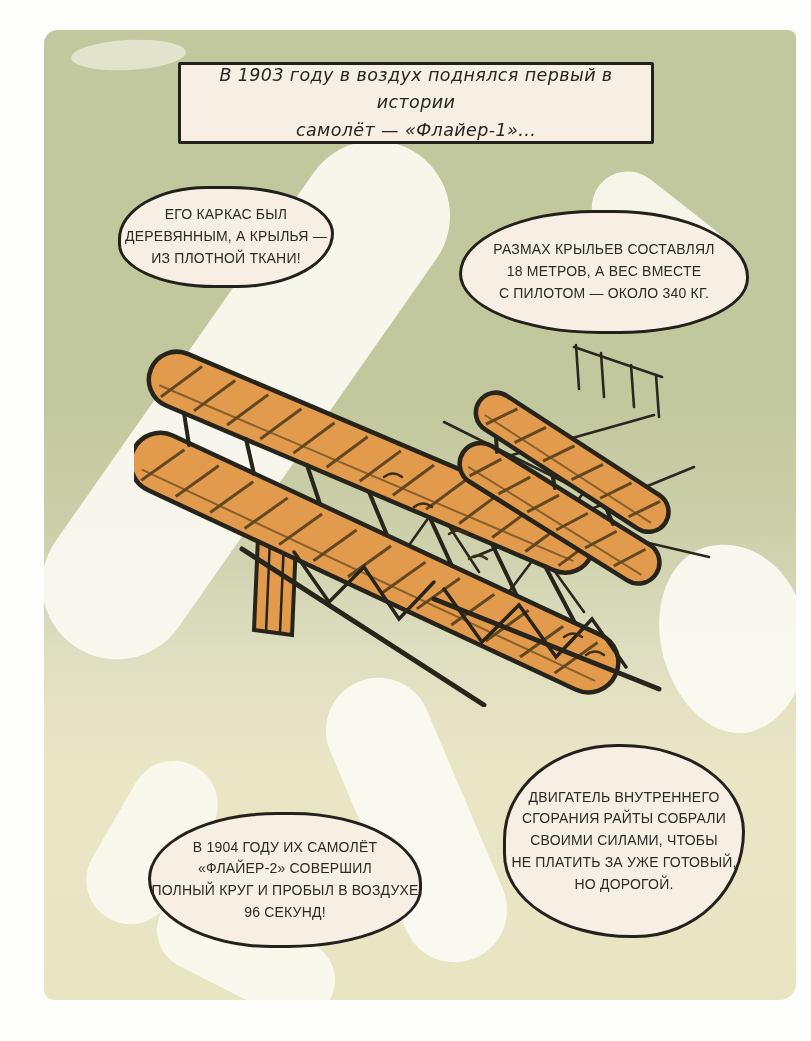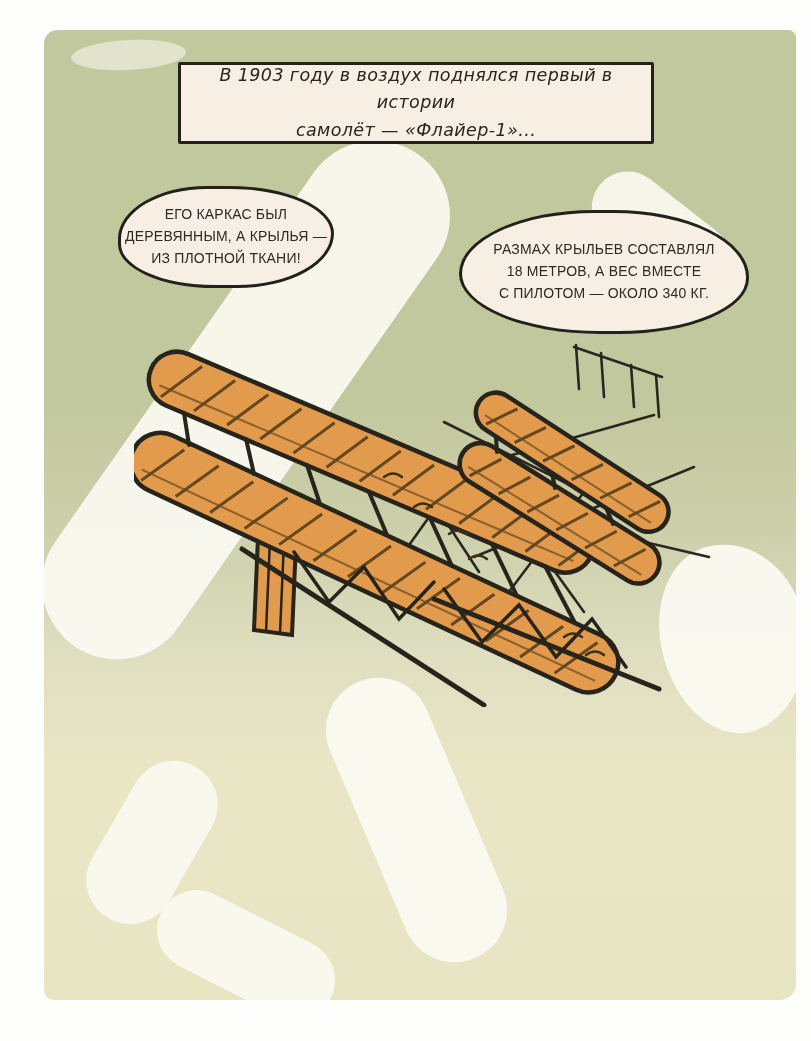--- a/index.html
+++ b/index.html
@@ -210,15 +210,28 @@
     <div class="bubble b-frame">
       <span class="txt">ЕГО КАРКАС БЫЛ
 ДЕРЕВЯННЫМ, А КРЫЛЬЯ —
 ИЗ ПЛОТНОЙ ТКАНИ!</span>
     </div>
     <div class="bubble b-wingspan">
       <span class="txt">РАЗМАХ КРЫЛЬЕВ СОСТАВЛЯЛ
 18 МЕТРОВ, А ВЕС ВМЕСТЕ
 С ПИЛОТОМ — ОКОЛО 340 КГ.</span>
     </div>
+    <div class="bubble b-flyer2">
+      <span class="txt">В 1904 ГОДУ ИХ САМОЛЁТ
+«ФЛАЙЕР-2» СОВЕРШИЛ
+ПОЛНЫЙ КРУГ И ПРОБЫЛ В ВОЗДУХЕ
+96 СЕКУНД!</span>
+    </div>
+    <div class="bubble b-engine">
+      <span class="txt">ДВИГАТЕЛЬ ВНУТРЕННЕГО
+СГОРАНИЯ РАЙТЫ СОБРАЛИ
+СВОИМИ СИЛАМИ, ЧТОБЫ
+НЕ ПЛАТИТЬ ЗА УЖЕ ГОТОВЫЙ,
+НО ДОРОГОЙ.</span>
+    </div>
 
   </div>
 </div>
 
 </body></html>

